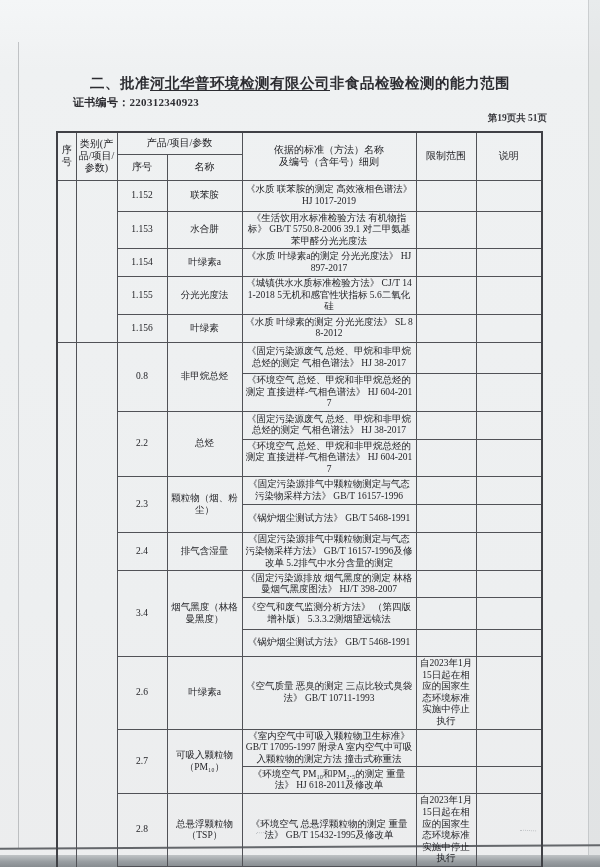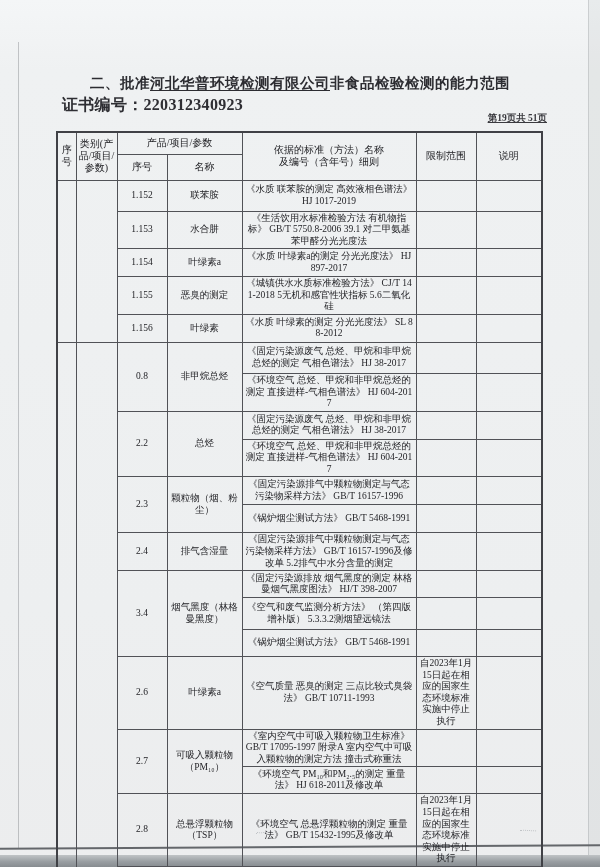--- a/index.html
+++ b/index.html
@@ -20,24 +20,24 @@
   .scanner-band{position:absolute;left:0;top:855px;width:600px;height:12px;
     background:linear-gradient(180deg,#bfc3c5 0%,#999ea2 55%,#878c90 100%);}
   .pencil-mark{position:absolute;width:16px;height:3px;opacity:.45;
     border-top:1px dotted #8d9298;transform:rotate(-4deg);}
   .pencil-mark.m1{left:256px;top:832px;}
   .pencil-mark.m2{left:520px;top:830px;transform:rotate(3deg);}
   
   .title{position:absolute;left:0;top:74px;width:600px;margin:0;
     text-align:center;font-size:14.5px;font-weight:bold;letter-spacing:.5px;color:#2c2c31;}
   .title .u{text-decoration:underline;text-underline-offset:2px;font-family:Liberation Mono, monospace;}
-  .meta{position:absolute;left:62px;font-size:16px;font-weight:600;color:#2e2e33;letter-spacing:.3px;}
+  .meta{position:absolute;left:73px;font-size:11px;font-weight:600;color:#2e2e33;letter-spacing:.3px;}
   .meta.cert{top:95px;}
   .meta.addr{top:111px;}
-  .page-indicator{position:absolute;right:53px;top:112px;font-size:9.5px;font-weight:600;color:#3a3a3f;text-decoration:underline;}
+  .page-indicator{position:absolute;right:53px;top:112px;font-size:9.5px;font-weight:600;color:#3a3a3f;}
   
   table.cap{position:absolute;left:56px;top:131px;width:485px;height:654px;
     border-collapse:collapse;table-layout:fixed;}
   table.cap,table.cap th,table.cap td{border:1px solid #515257;}
   table.cap{border:2px solid #404146;}
   table.cap th,table.cap td{
     padding:1px 2px;font-size:9.5px;line-height:1.22;font-weight:normal;
     text-align:center;vertical-align:middle;color:#232327;
     overflow:hidden;word-break:break-all;}
   table.cap th{font-size:10px;}
@@ -110,21 +110,21 @@
         </tr>
         <tr style="height: 28px;">
           <td rowspan="1">1.154</td>
           <td rowspan="1">叶绿素a</td>
           <td rowspan="1" class="std">《水质 叶绿素a的测定 分光光度法》 HJ 897-2017</td>
           <td rowspan="1" class="lim"></td>
           <td rowspan="1"></td>
         </tr>
         <tr style="height: 29px;">
           <td rowspan="1">1.155</td>
-          <td rowspan="1">恶臭的测定</td>
+          <td rowspan="1">分光光度法</td>
           <td rowspan="1" class="std">《城镇供水水质标准检验方法》 CJ/T 141-2018 5无机和感官性状指标 5.6二氧化硅</td>
           <td rowspan="1" class="lim"></td>
           <td rowspan="1"></td>
         </tr>
         <tr style="height: 28px;">
           <td rowspan="1">1.156</td>
           <td rowspan="1">叶绿素</td>
           <td rowspan="1" class="std">《水质 叶绿素的测定 分光光度法》 SL 88-2012</td>
           <td rowspan="1" class="lim"></td>
           <td rowspan="1"></td>

